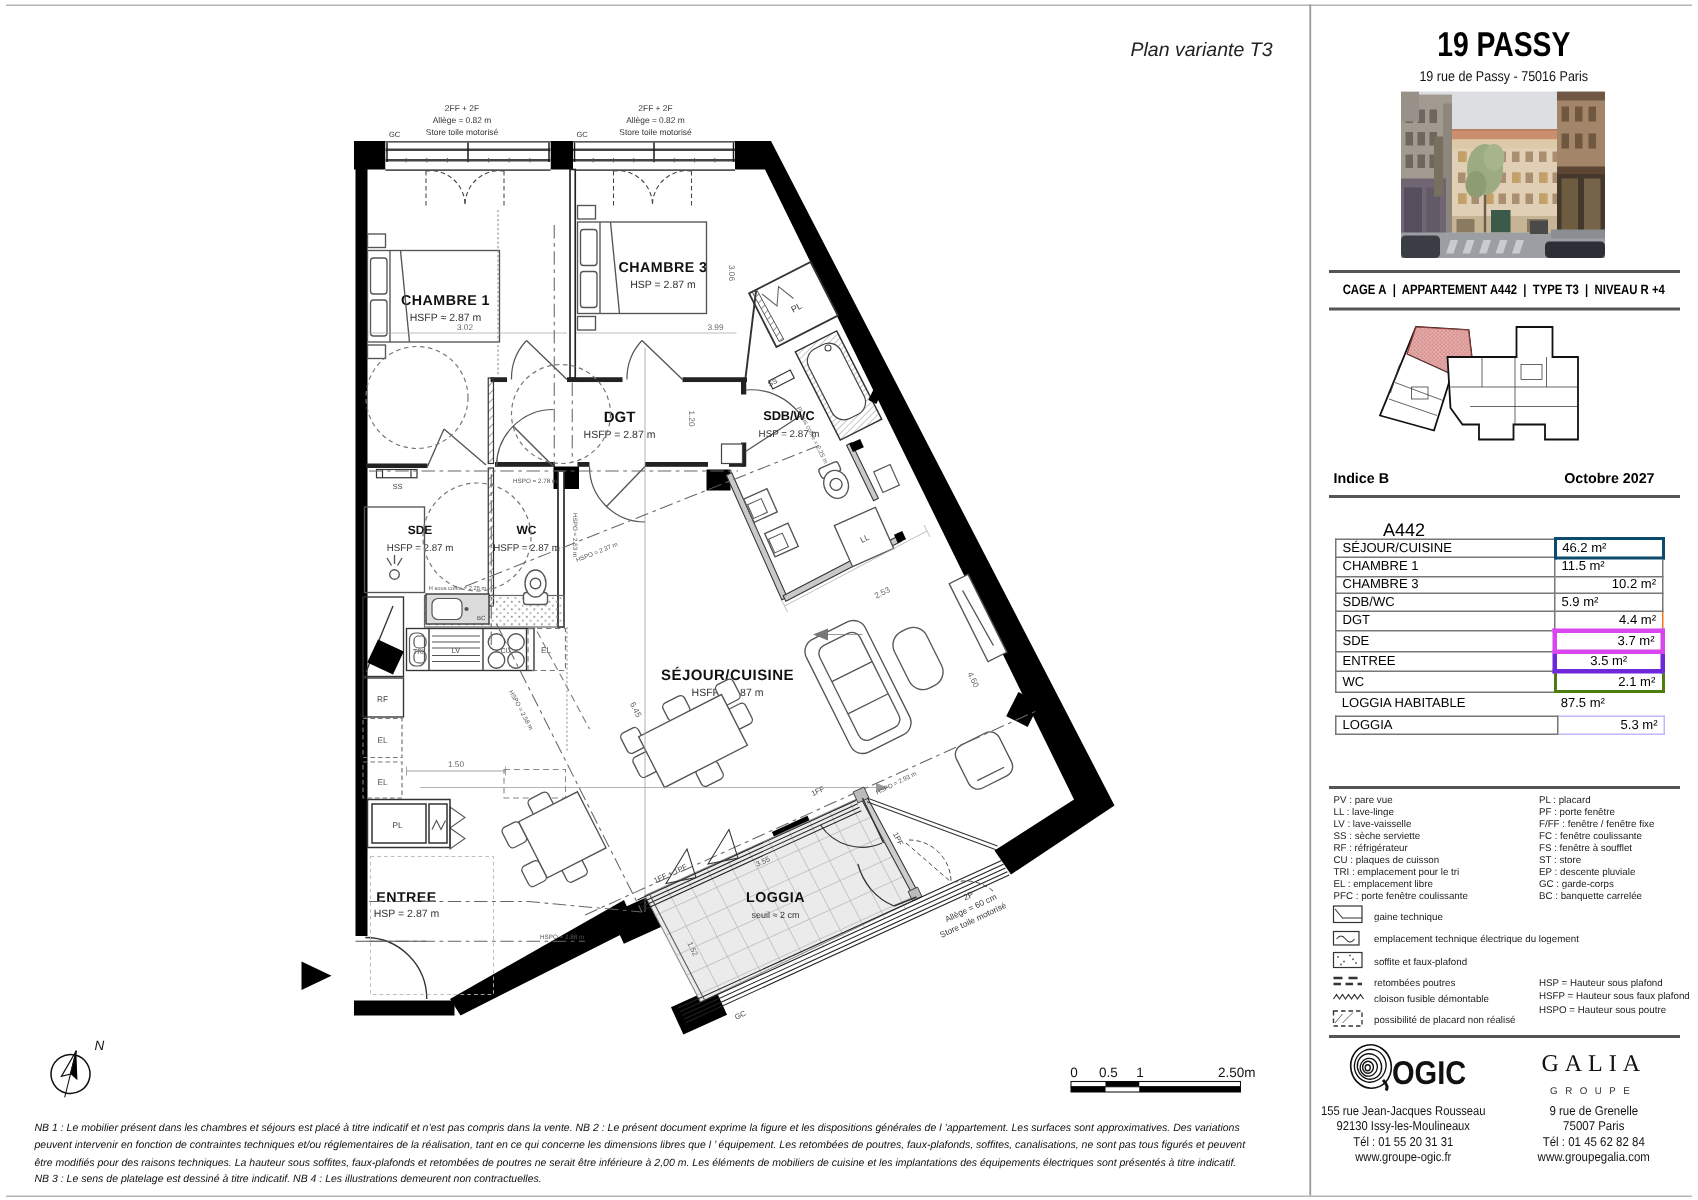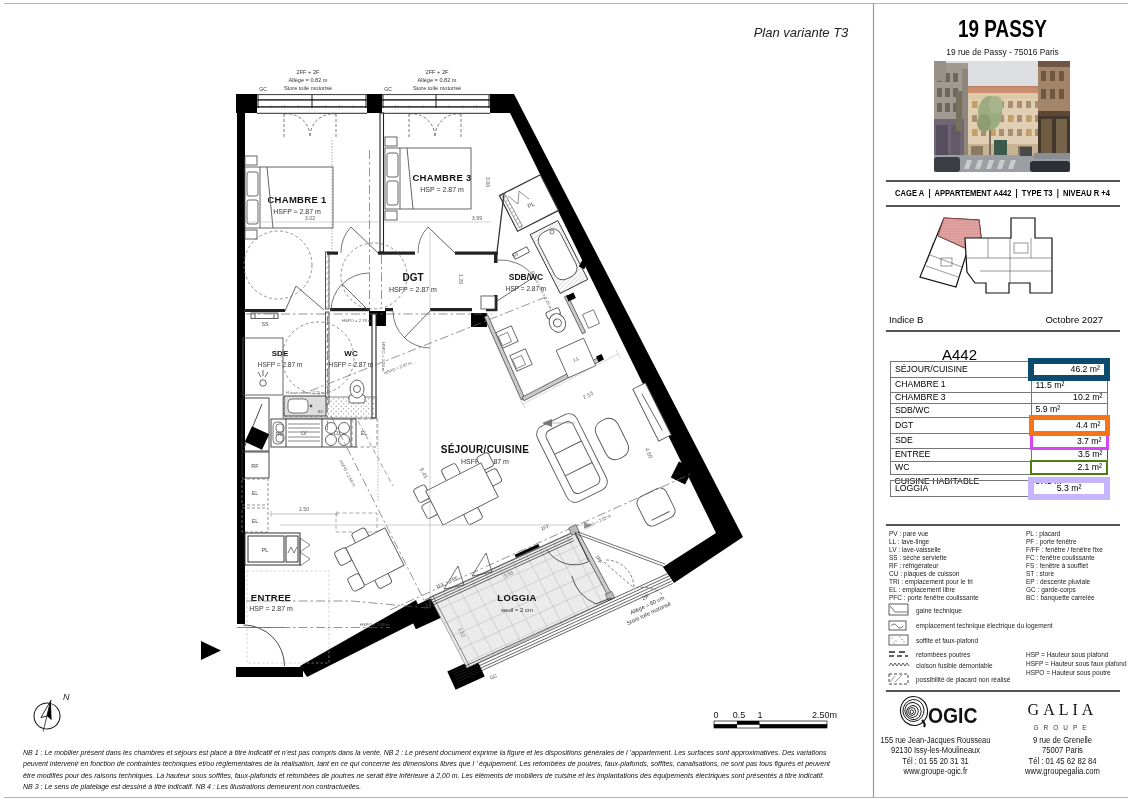--- a/index.html
+++ b/index.html
@@ -787,72 +787,72 @@
         <line x1="967" y1="258" x2="1052" y2="258"></line>
         <line x1="988" y1="238" x2="988" y2="258"></line>
         <line x1="1010" y1="238" x2="1010" y2="283"></line>
         <line x1="1031" y1="238" x2="1031" y2="258"></line>
         <line x1="980" y1="271" x2="1052" y2="271"></line>
         <rect x="1014" y="243" width="14" height="10"></rect>
       </g>
 </g>
 </svg>
 
-<div class="abs" style="left:889px;top:314px;width:214px;font-size:9.5px;font-weight:normal;color:#000">Indice B<span style="float:right">Octobre 2027</span></div>
+<div class="abs" style="left:889px;top:314px;width:214px;font-size:9.5px;font-weight:bold;color:#000">Indice B<span style="float:right">Octobre 2027</span></div>
 
 <div class="abs" style="left:886px;top:330px;width:234px;height:1.5px;background:#555"></div>
 
-<div class="abs" style="left:942px;top:346px;font-size:15px;color:#000">A442</div>
+<div class="abs" style="left:922px;top:346px;font-size:12px;color:#000">A442</div>
 
 <table class="abs" style="left:890px;top:358px;width:220px;border-collapse:collapse;font-size:8.7px;line-height:9.6px;color:#000">
 <tbody>
       <tr>
         <td style="border:1px solid #777;padding:0.6px 4px">SÉJOUR/CUISINE</td>
-        <td style="border:6px solid #0c4a6e;padding:0.6px 4px;width:62px;text-align:right">46.2 m²</td>
+        <td style="border:2px solid #0c4a6e;padding:0.6px 4px;width:62px;text-align:left">46.2 m²</td>
       </tr>
 <tr>
         <td style="border:1px solid #777;padding:0.6px 4px">CHAMBRE 1</td>
         <td style="border:1px solid #777;padding:0.6px 4px;text-align:left">11.5 m²</td>
       </tr>
 <tr>
         <td style="border:1px solid #777;padding:0.6px 4px">CHAMBRE 3</td>
         <td style="border:1px solid #777;padding:0.6px 4px;text-align:right">10.2 m²</td>
       </tr>
 <tr>
         <td style="border:1px solid #777;padding:0.6px 4px">SDB/WC</td>
         <td style="border:1px solid #777;padding:0.6px 4px;text-align:left">5.9 m²</td>
       </tr>
 <tr>
         <td style="border:1px solid #777;padding:0.6px 4px">DGT</td>
-        <td style="border:5px solid #f97316;padding:0.6px 4px;text-align:right">4.4 m²</td>
+        <td style="border:1px solid #f97316;padding:0.6px 4px;text-align:right">4.4 m²</td>
       </tr>
 <tr>
         <td style="border:1px solid #777;padding:0.6px 4px">SDE</td>
         <td style="border:3px solid #d946ef;padding:0.6px 4px;text-align:right">3.7 m²</td>
       </tr>
 <tr>
         <td style="border:1px solid #777;padding:0.6px 4px">ENTREE</td>
-        <td style="border:1px solid #6d28d9;padding:0.6px 4px;text-align:right">3.5 m²</td>
+        <td style="border:3px solid #6d28d9;padding:0.6px 4px;text-align:center">3.5 m²</td>
       </tr>
 <tr>
         <td style="border:1px solid #777;padding:0.6px 4px">WC</td>
         <td style="border:2px solid #4d7c0f;padding:0.6px 4px;text-align:right">2.1 m²</td>
       </tr>
 <tr>
-        <td style="padding:1.8px 4px">CUISINE HABITABLE</td>
+        <td style="padding:1.8px 4px">LOGGIA HABITABLE</td>
         <td style="padding:1.8px 4px;text-align:left">87.5 m²</td>
       </tr>
 </tbody>
   </table>
 
 <table class="abs" style="left:890px;top:477px;width:220px;border-collapse:collapse;font-size:8.7px;line-height:9.6px;color:#000">
 <tbody>
       <tr>
         <td style="border:1px solid #777;padding:0.6px 4px">LOGGIA</td>
-        <td style="border:6px solid #c4b5fd;padding:0.6px 4px;width:62px;text-align:center">5.3 m²</td>
+        <td style="border:1px solid #c4b5fd;padding:0.6px 4px;width:62px;text-align:right">5.3 m²</td>
       </tr>
 </tbody>
   </table>
 
 <div class="abs" style="left:886px;top:524px;width:234px;height:1.5px;background:#555"></div>
 
 <div class="abs" style="left:889px;top:530px;width:135px;font-size:6.5px;line-height:8px;color:#222">
 PV : pare vue<br>LL : lave-linge<br>LV : lave-vaisselle<br>SS : sèche serviette<br>RF : réfrigérateur<br>CU : plaques de cuisson<br>TRI : emplacement pour le tri<br>EL : emplacement libre<br>PFC : porte fenêtre coulissante
 </div>
 

